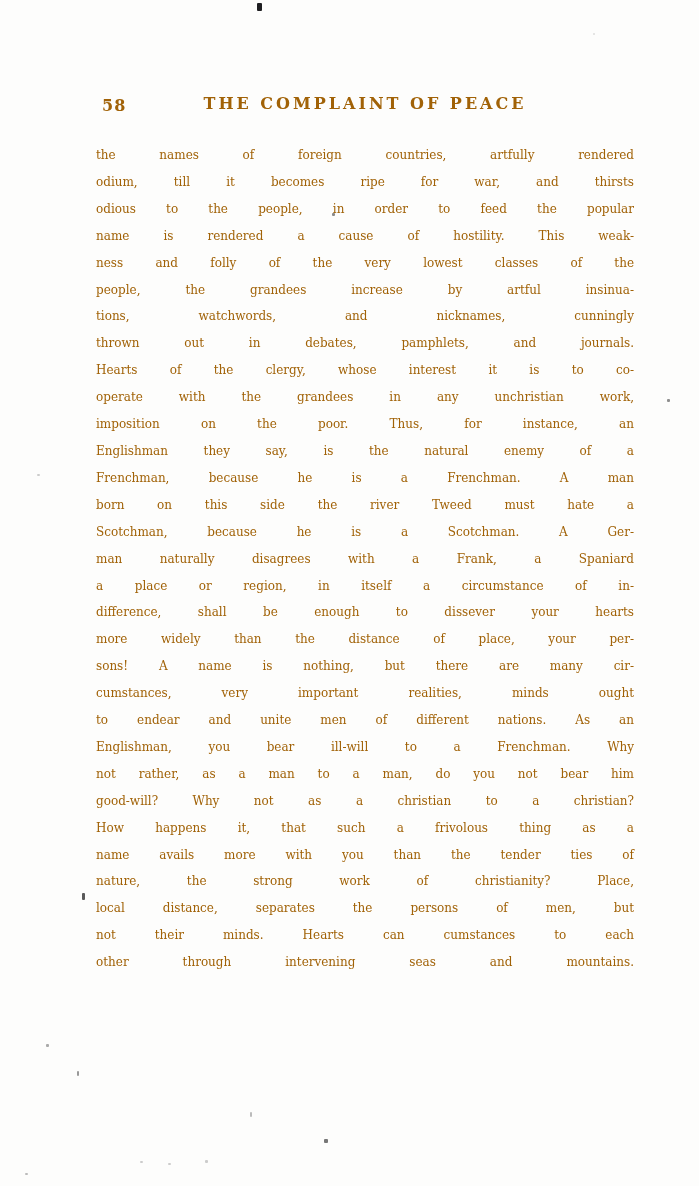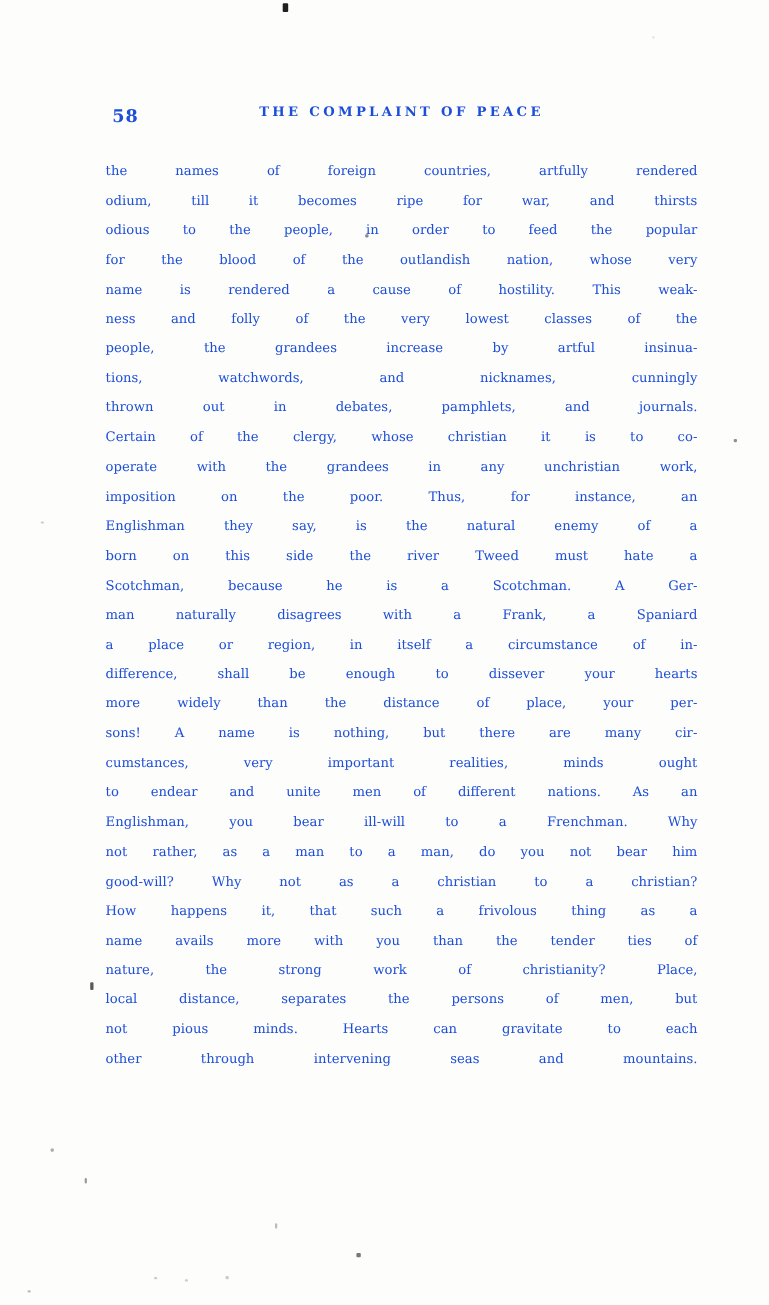--- a/index.html
+++ b/index.html
@@ -5,21 +5,21 @@
   html, body {
     margin: 0;
     padding: 0;
     background: #fdfdfc;
   }
   .page {
     position: relative;
     width: 699px;
     height: 1186px;
     background: #fdfdfc;
-    color: #1d4ed8;
+    color: #a16207;
     overflow: hidden;
     font-family: "DejaVu Serif", serif;
   }
   .running-header {
     position: absolute;
     top: 94px;
     left: 96px;
     width: 538px;
     height: 22px;
   }
@@ -30,21 +30,21 @@
     font-size: 16px;
     font-weight: bold;
     letter-spacing: 1px;
   }
   .running-title {
     position: absolute;
     left: 0;
     right: 0;
     top: 0;
     text-align: center;
-    font-size: 12px;
+    font-size: 16px;
     font-weight: bold;
     letter-spacing: 3px;
     white-space: nowrap;
   }
   .body-text {
     position: absolute;
     left: 96px;
     top: 142px;
     width: 538px;
   }
@@ -67,47 +67,47 @@
 
   <div class="running-header">
     <span class="page-number">58</span>
     <span class="running-title">THE COMPLAINT OF PEACE</span>
   </div>
 
   <div class="body-text">
       <div class="line">the names of foreign countries, artfully rendered</div>
       <div class="line">odium, till it becomes ripe for war, and thirsts</div>
       <div class="line">odious to the people, in order to feed the popular</div>
-      <div class="line">for the blood of the outlandish nation, whose very</div>
       <div class="line">name is rendered a cause of hostility. This weak-</div>
       <div class="line">ness and folly of the very lowest classes of the</div>
       <div class="line">people, the grandees increase by artful insinua-</div>
       <div class="line">tions, watchwords, and nicknames, cunningly</div>
       <div class="line">thrown out in debates, pamphlets, and journals.</div>
-      <div class="line">Certain of the clergy, whose christian it is to co-</div>
+      <div class="line">Hearts of the clergy, whose interest it is to co-</div>
       <div class="line">operate with the grandees in any unchristian work,</div>
       <div class="line">imposition on the poor. Thus, for instance, an</div>
       <div class="line">Englishman they say, is the natural enemy of a</div>
+      <div class="line">Frenchman, because he is a Frenchman. A man</div>
       <div class="line">born on this side the river Tweed must hate a</div>
       <div class="line">Scotchman, because he is a Scotchman. A Ger-</div>
       <div class="line">man naturally disagrees with a Frank, a Spaniard</div>
       <div class="line">a place or region, in itself a circumstance of in-</div>
       <div class="line">difference, shall be enough to dissever your hearts</div>
       <div class="line">more widely than the distance of place, your per-</div>
       <div class="line">sons! A name is nothing, but there are many cir-</div>
       <div class="line">cumstances, very important realities, minds ought</div>
       <div class="line">to endear and unite men of different nations. As an</div>
       <div class="line">Englishman, you bear ill-will to a Frenchman. Why</div>
       <div class="line">not rather, as a man to a man, do you not bear him</div>
       <div class="line">good-will? Why not as a christian to a christian?</div>
       <div class="line">How happens it, that such a frivolous thing as a</div>
       <div class="line">name avails more with you than the tender ties of</div>
       <div class="line">nature, the strong work of christianity? Place,</div>
       <div class="line">local distance, separates the persons of men, but</div>
-      <div class="line">not pious minds. Hearts can gravitate to each</div>
+      <div class="line">not their minds. Hearts can cumstances to each</div>
       <div class="line">other through intervening seas and mountains.</div>
     </div>
 
   <div id="artifacts-layer">
       <div class="speck" style="left: 257px; top: 3px; width: 5px; height: 8px; background: rgb(31, 31, 34);"></div>
       <div class="speck" style="left: 593px; top: 33px; width: 2px; height: 2px; background: rgb(221, 221, 221);"></div>
       <div class="speck" style="left: 332px; top: 213px; width: 3px; height: 3px; background: rgb(138, 138, 138);"></div>
       <div class="speck" style="left: 667px; top: 399px; width: 3px; height: 3px; background: rgb(143, 143, 143);"></div>
       <div class="speck" style="left: 37px; top: 474px; width: 3px; height: 2px; background: rgb(204, 204, 204);"></div>
       <div class="speck" style="left: 82px; top: 893px; width: 3px; height: 7px; background: rgb(90, 90, 90);"></div>

